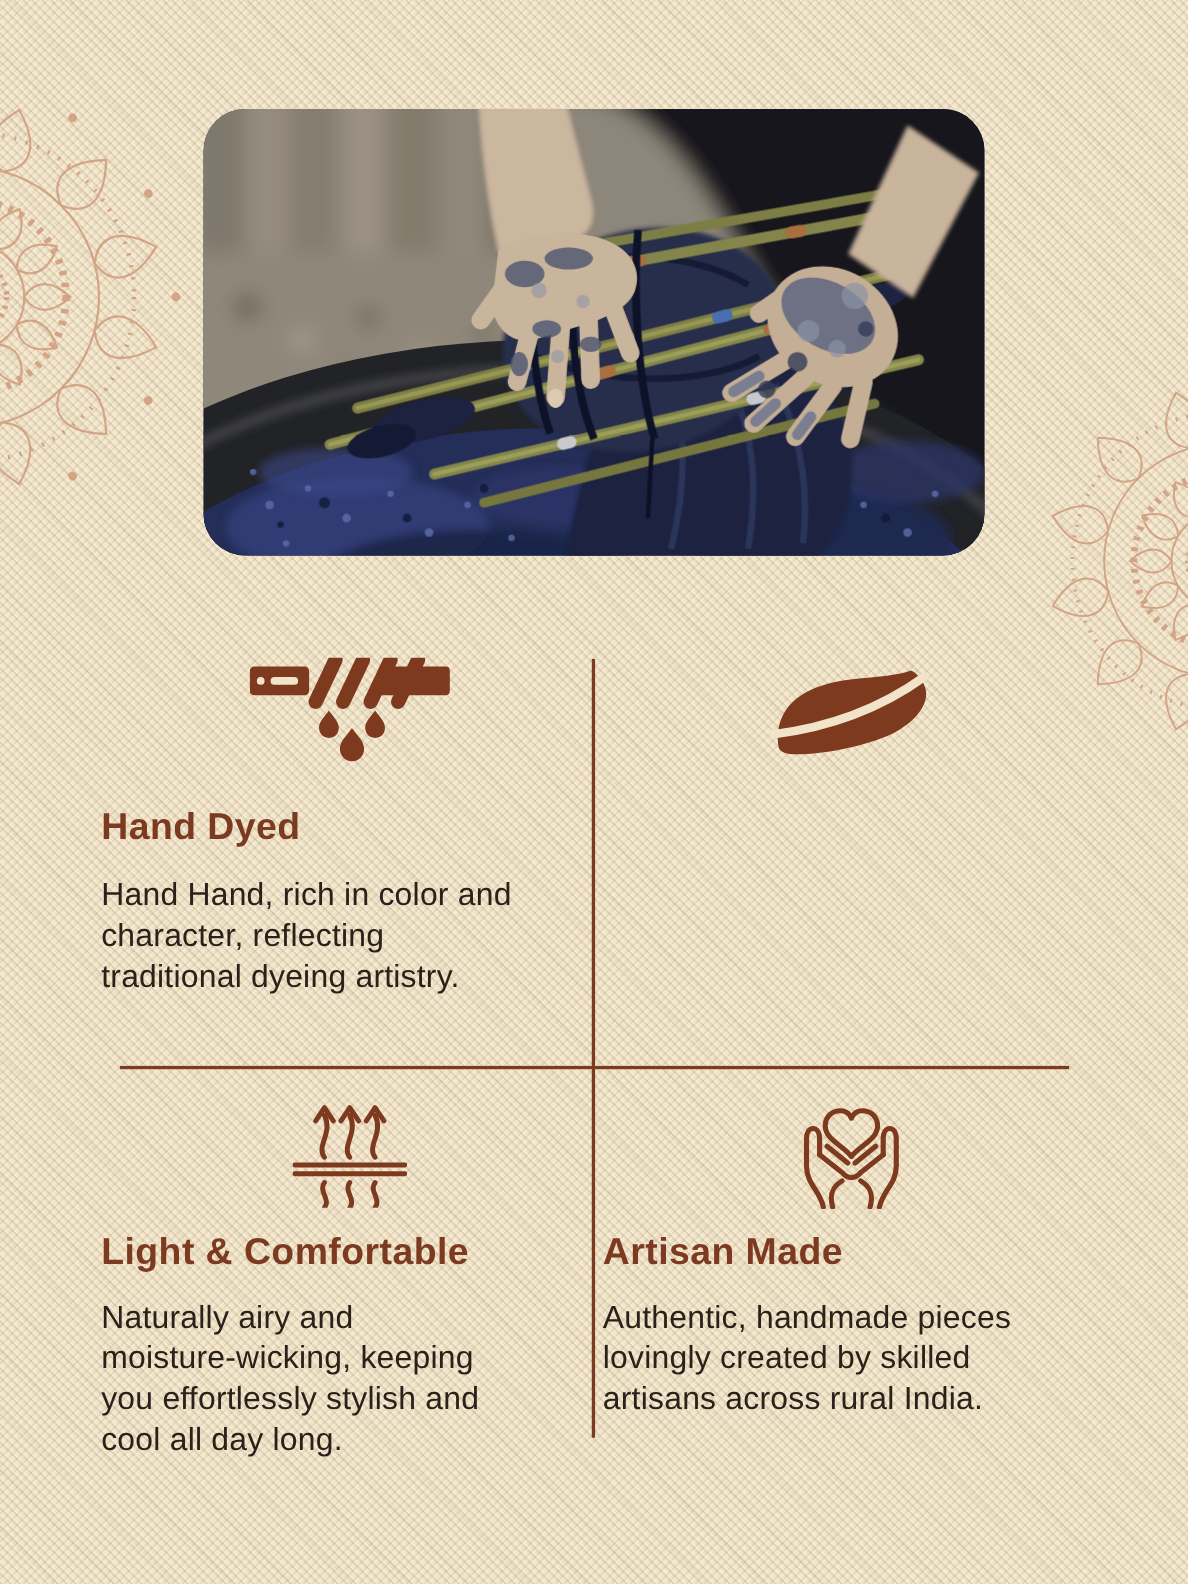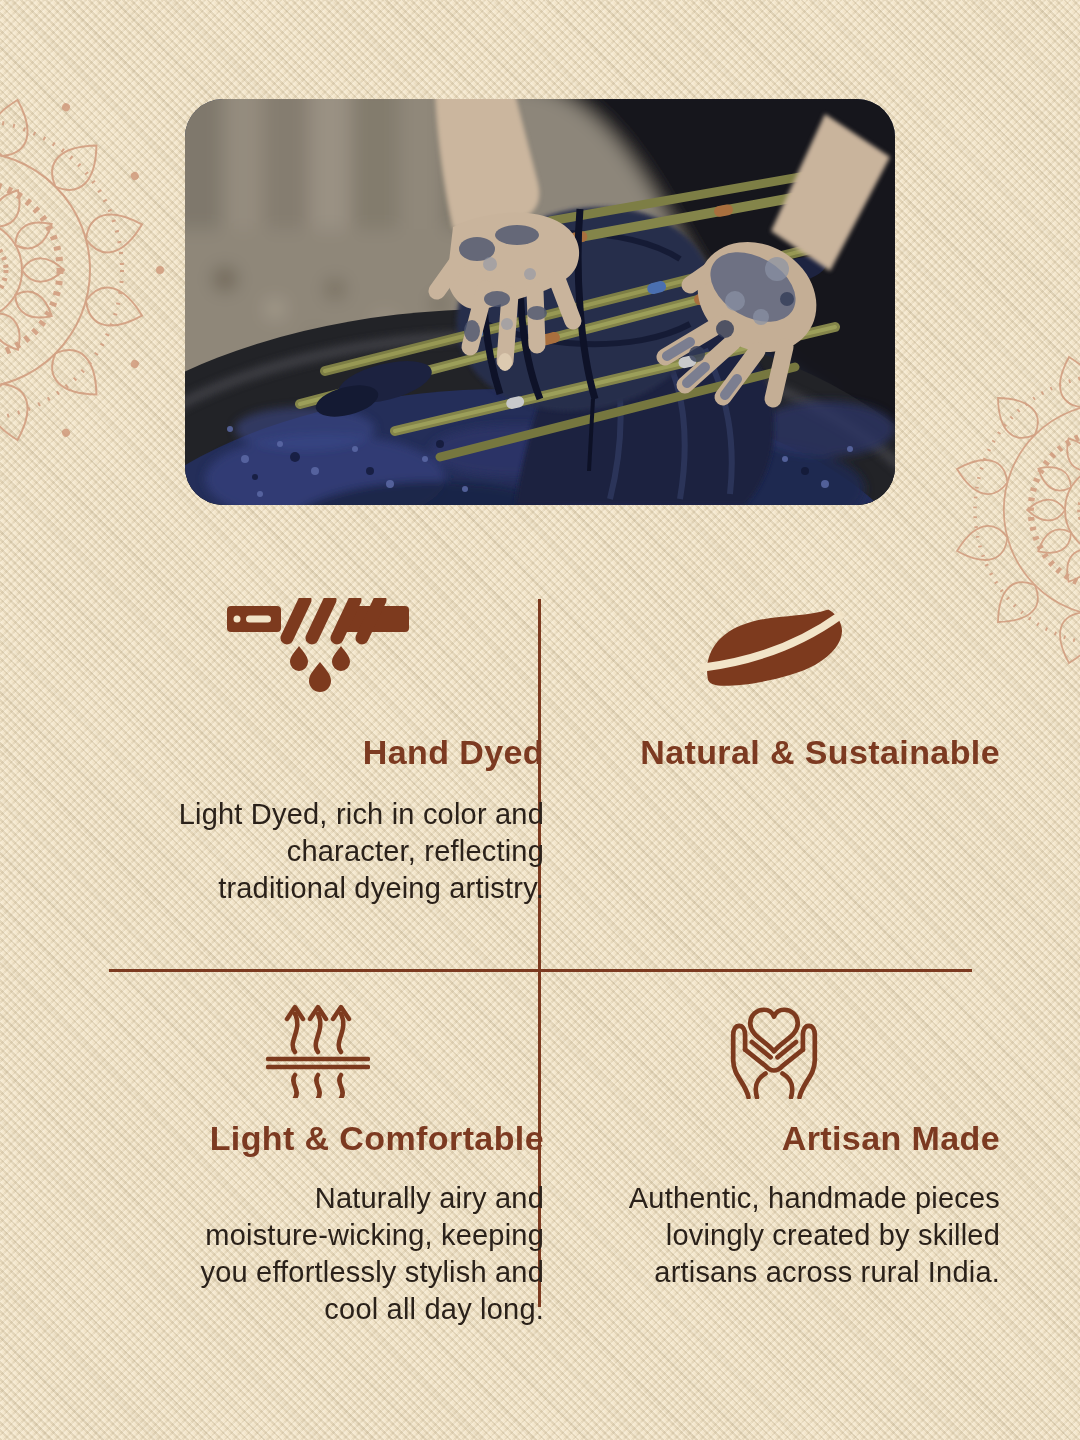--- a/index.html
+++ b/index.html
@@ -16,21 +16,21 @@
     position:absolute;left:185px;top:99px;width:710px;height:406px;
     border-radius:38px;overflow:hidden;background:#23304f;
   }
   .photo svg{display:block;}
   .divider{position:absolute;background:#7c3a20;}
   .divider-v{left:538px;top:599px;width:3px;height:708px;}
   .divider-h{left:109px;top:969px;width:863px;height:3px;}
   .mandala{position:absolute;pointer-events:none;opacity:.8;}
   .m-left{left:-228px;top:70px;}
   .m-right{left:930px;top:330px;}
-  .cell{position:absolute;width:452px;text-align:right;}
+  .cell{position:absolute;width:452px;text-align:left;}
   .c1{left:92px;top:598px;}
   .c2{left:548px;top:598px;}
   .c3{left:92px;top:998px;}
   .c4{left:548px;top:998px;}
   .icon-box{height:100px;display:flex;align-items:center;justify-content:center;}
   .feature-title{margin:34px 0 0 0;font-size:34px;line-height:40px;font-weight:bold;color:#7c3a21;letter-spacing:.4px;}
   .row2 .feature-title{margin-top:20px;}
   .feature-desc{margin:24px 0 0 0;font-size:29px;line-height:37px;color:#2a211a;white-space:pre-line;letter-spacing:.2px;}
   .row2 .feature-desc{margin-top:22px;}
 </style>
@@ -307,33 +307,32 @@
         <circle cx="10" cy="21" r="3.5" fill="#f2e4c8"></circle>
         <rect x="19" y="17.5" width="25" height="7" rx="3.5" fill="#f2e4c8"></rect>
         <g fill="#7d3a1e">
           <path d="M72,48 c5,7 9,10 9,16 a9,9 0 1 1 -18,0 c0,-6 4,-9 9,-16 z"></path>
           <path d="M114,48 c5,7 9,10 9,16 a9,9 0 1 1 -18,0 c0,-6 4,-9 9,-16 z"></path>
           <path d="M93,64 c6,8 11,12 11,19 a11,11 0 1 1 -22,0 c0,-7 5,-11 11,-19 z"></path>
         </g>
       </svg>
     </div>
     <div class="feature-title">Hand Dyed</div>
-    <div class="feature-desc">Light Dyed, rich in color and
+    <div class="feature-desc">Hand Hand, rich in color and
 character, reflecting
 traditional dyeing artistry.</div>
   </div>
 
   <div class="cell c2">
     <div class="icon-box">
       <svg width="148" height="80" viewBox="0 0 150 80">
         <path d="M8,72 C4,50 14,28 42,17 C72,5 104,10 130,1 C136,4 141,10 143,17 C147,29 138,45 117,57 C90,72 38,80 18,78 C12,77 9,75 8,72 Z" fill="#7d3a1e"></path>
         <path d="M2,60 C42,55 92,43 142,7" stroke="#f2e4c8" stroke-width="8" fill="none" stroke-linecap="round"></path>
       </svg>
     </div>
-    <div class="feature-title">Natural &amp; Sustainable</div>
   </div>
 
   <div class="cell c3 row2">
     <div class="icon-box">
       <svg width="104" height="100" viewBox="0 0 104 100">
         <g stroke="#7d3a1e" stroke-width="4.5" fill="none" stroke-linecap="round" stroke-linejoin="round">
           <path d="M29,54 C21,44 37,32 29,16"></path>
           <path d="M21,21 L29,9 L37,21"></path>
           <path d="M52,54 C44,44 60,32 52,16"></path>
           <path d="M44,21 L52,9 L60,21"></path>

